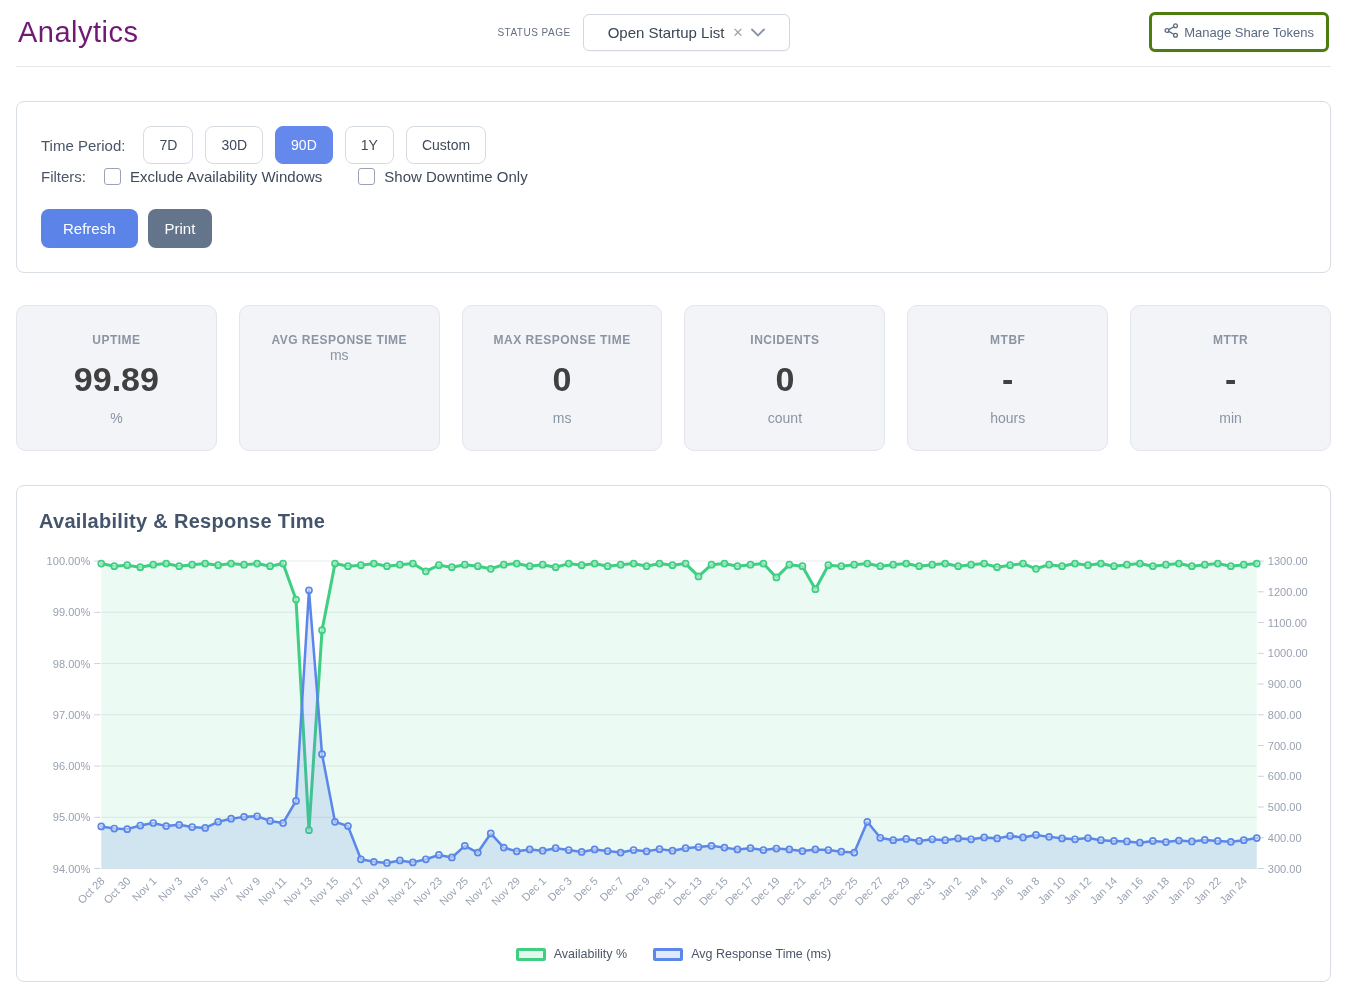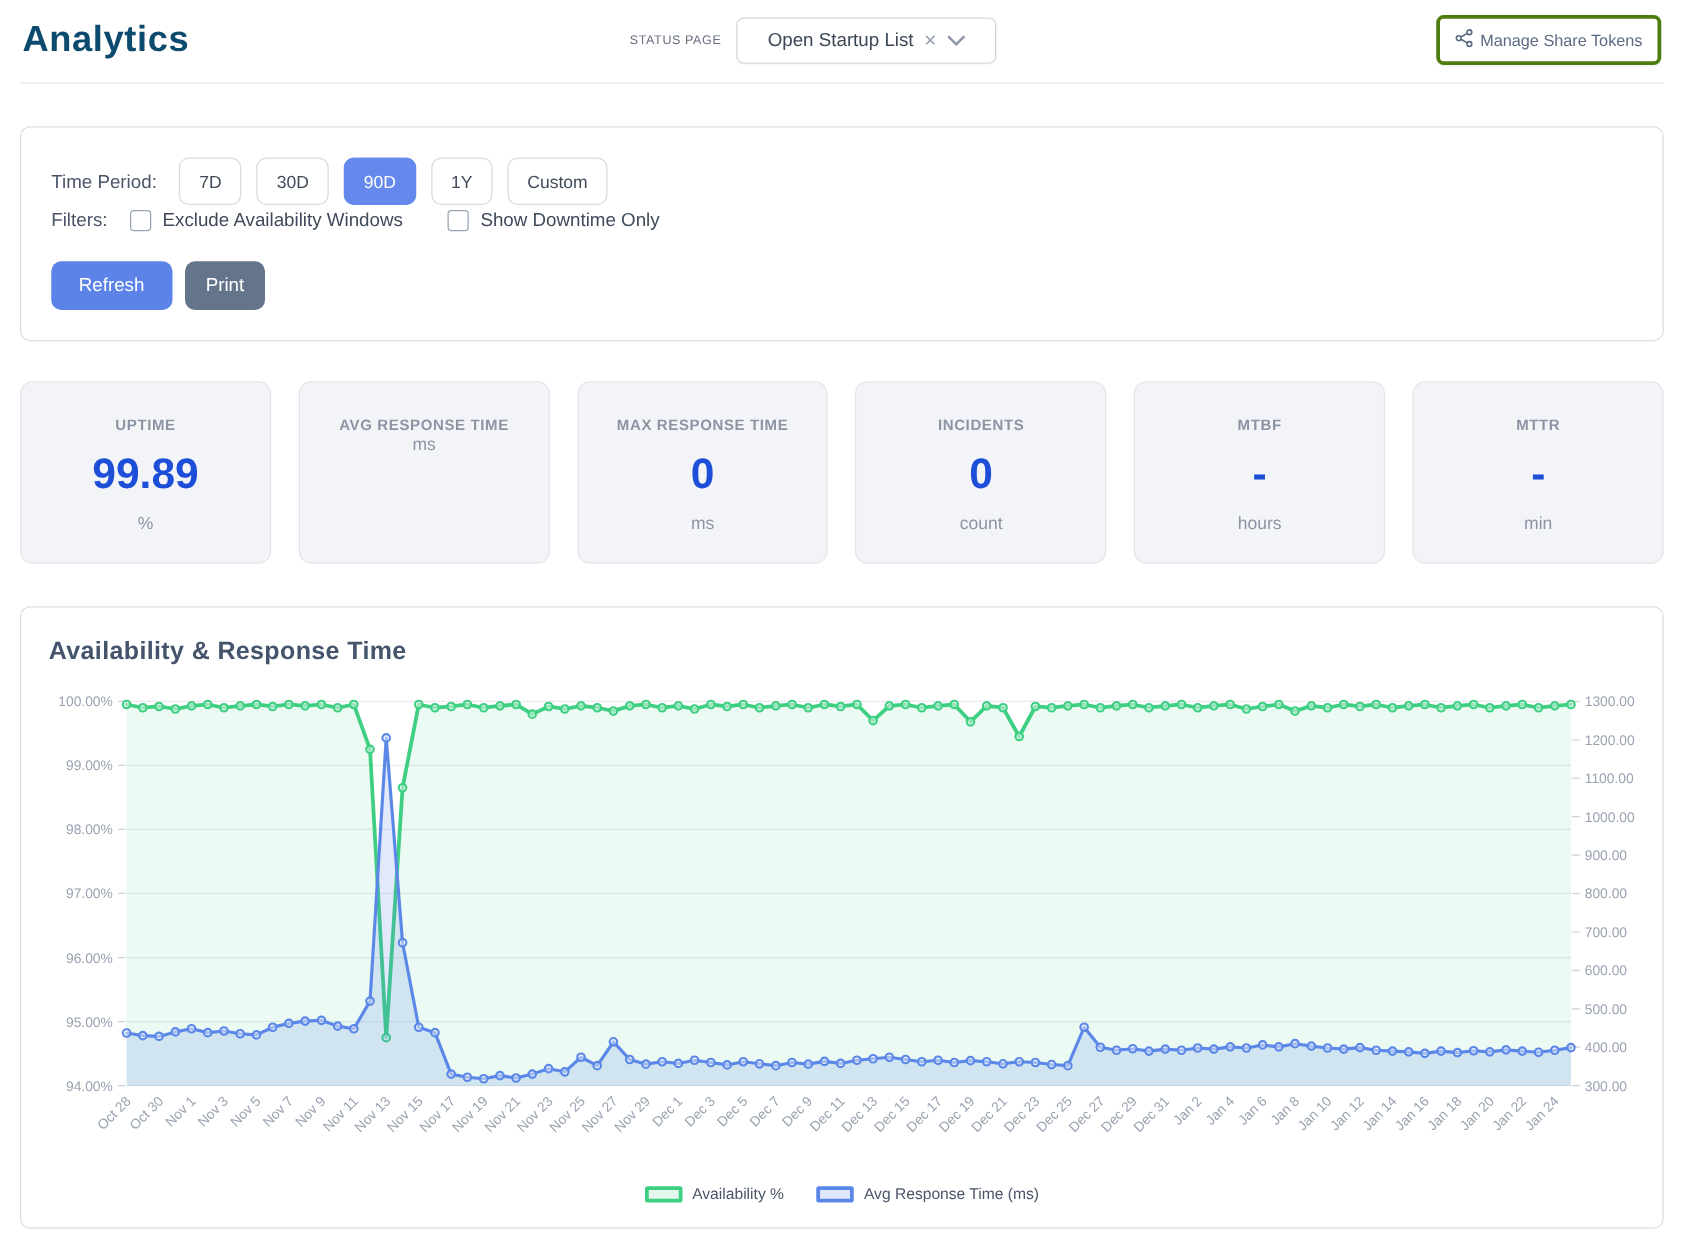--- a/index.html
+++ b/index.html
@@ -1,21 +1,21 @@
 <!DOCTYPE html>
 <html><head>
 <meta charset="utf-8">
 <style>
   * { box-sizing: border-box; margin: 0; padding: 0; }
   html,body { background:#ffffff; font-family:"Liberation Sans", sans-serif; color:#3d4a5c; }
   .page { width:1347px; min-height:995px; padding:0 16px 20px; }
 
   
   .header { display:flex; align-items:center; justify-content:space-between; padding:12px 2px 14px; border-bottom:1px solid #e3e6eb; }
-  .app-title { font-size:29px; font-weight:700; letter-spacing:0.5px; color:#0c4a6e; }
+  .app-title { font-size:29px; font-weight:400; letter-spacing:0.5px; color:#701a75; }
   .status-group { display:flex; align-items:center; gap:12px; }
   .status-label { font-size:10px; color:#66707f; letter-spacing:0.5px; }
   .select-box { display:flex; align-items:center; gap:8px; border:1px solid #d3d8e0; border-radius:6px; padding:9px 24px; background:#fff; box-shadow:0 1px 1px rgba(0,0,0,0.03); cursor:pointer; }
   .select-value { font-size:15px; color:#3b4757; }
   .clear-x { color:#9aa3b0; font-size:13px; cursor:pointer; line-height:1; }
   .chev { color:#8a93a3; display:flex; align-items:center; }
   .manage-btn { display:flex; align-items:center; gap:5px; border:3px solid #4d7c0f; background:#fff; border-radius:6px; padding:8px 12px; font-size:13px; color:#5a6a80; cursor:pointer; box-shadow:0 1px 1px rgba(0,0,0,0.04); }
 
   
   .panel { border:1px solid #d9dde4; border-radius:8px; background:#fff; margin-top:34px; padding:24px; }
@@ -29,21 +29,21 @@
   .chk-label { font-size:15px; color:#3f4a5a; }
   .actions-row { margin-top:24px; gap:10px; }
   .btn { border:none; border-radius:8px; font-size:15px; padding:11px 22px; color:#fff; cursor:pointer; font-family:inherit; }
   .btn-primary { background:#5b83e8; }
   .btn-secondary { background:#64748b; padding:11px 17px; }
 
   
   .stats { display:grid; grid-template-columns:repeat(6,1fr); gap:22px; margin-top:32px; }
   .stat-card { background:#f3f4f7; border:1px solid #e2e5ec; border-radius:10px; text-align:center; padding:27px 8px 24px; }
   .stat-label { font-size:12px; color:#8b94a3; letter-spacing:0.5px; font-weight:600; }
-  .stat-value { font-size:34px; font-weight:700; color:#1d4ed8; margin:13px 0 11px; }
+  .stat-value { font-size:34px; font-weight:700; color:#404040; margin:13px 0 11px; }
   .stat-unit { font-size:14px; color:#8b94a3; }
 
   
   .chart-card { margin-top:34px; padding:24px 22px 14px; }
   .chart-title { font-size:20px; font-weight:700; color:#44546b; letter-spacing:0.3px; }
   .chart-wrap { margin-top:14px; }
   svg text.tick { font-family:"Liberation Sans", sans-serif; font-size:11px; fill:#99a2b1; }
   .legend { display:flex; justify-content:center; align-items:center; gap:26px; margin:2px 0 6px; }
   .legend-item { display:flex; align-items:flex-end; gap:8px; cursor:pointer; }
   .legend-swatch { width:30px; height:13px; border-radius:2px; border:3px solid; }

